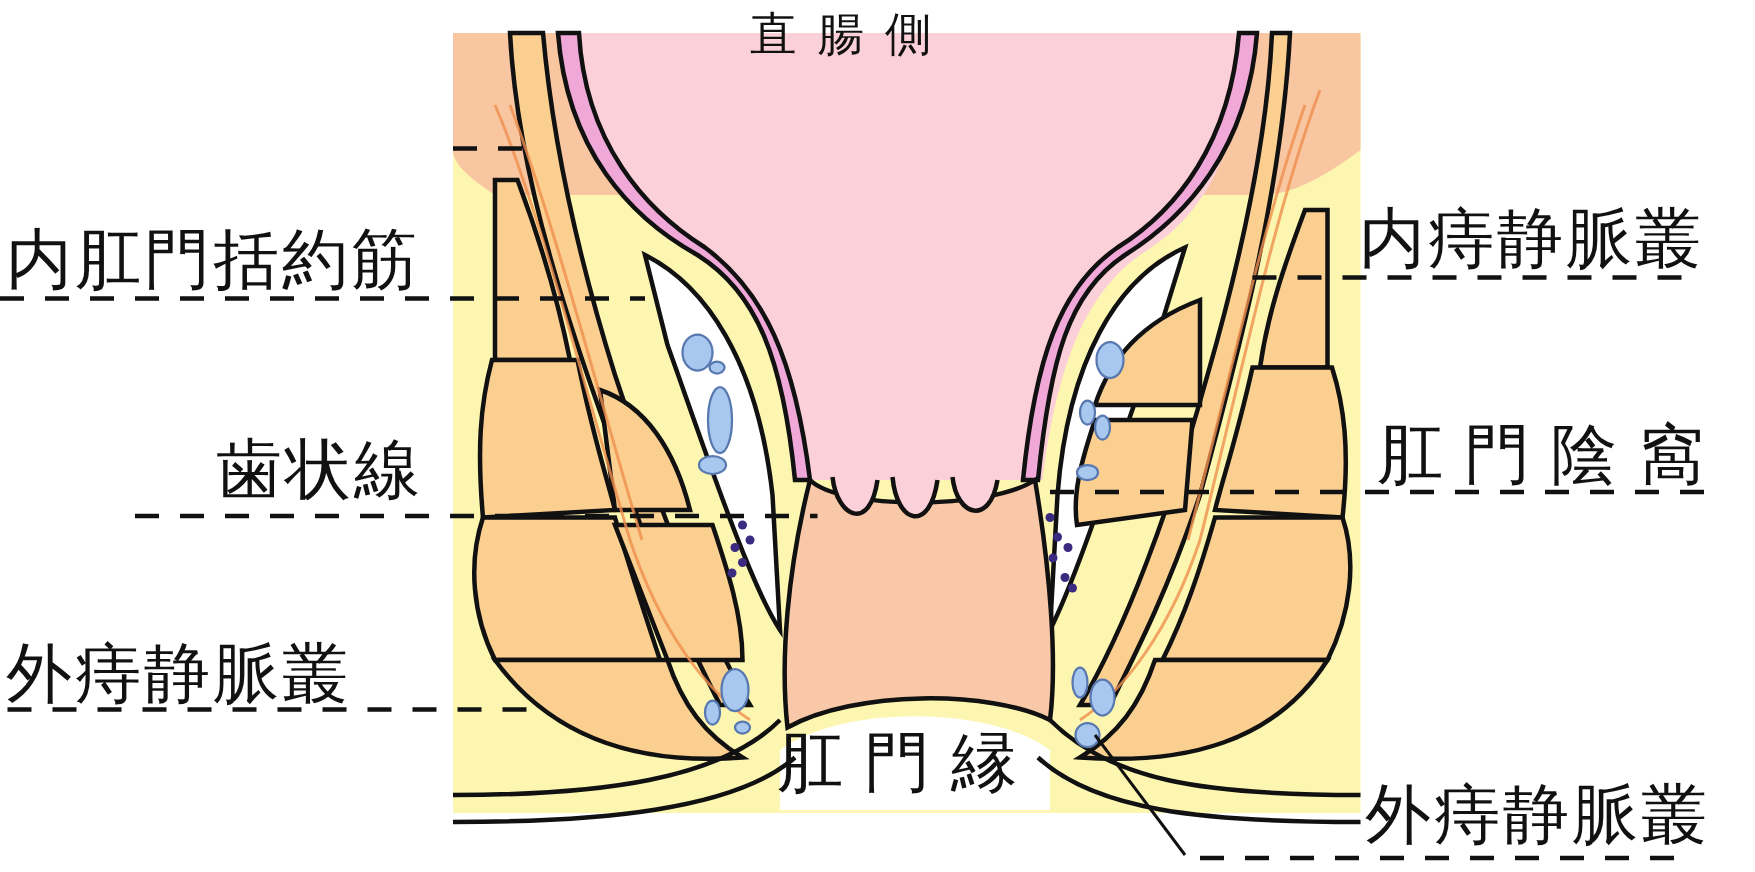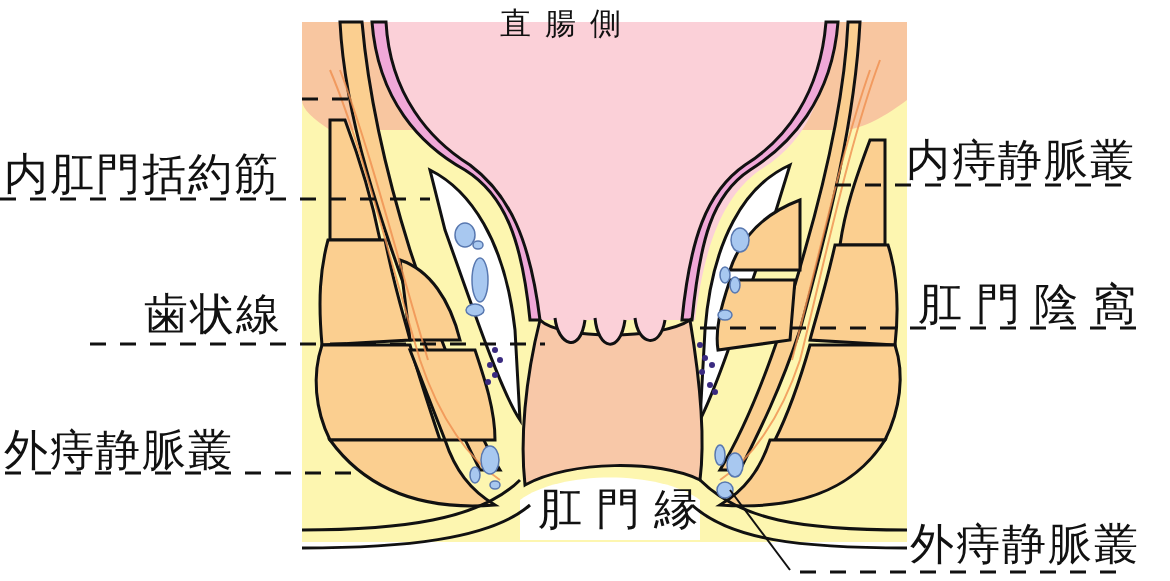--- a/index.html
+++ b/index.html
@@ -117,14 +117,14 @@
     <line x1="800" y1="572" x2="1120" y2="572"></line>
   </g>
 </svg>
 
 <div class="label title" style="left:500px; top:8px;">直腸側</div>
 <div class="label" style="left:4px; top:152px;">内肛門括約筋</div>
 <div class="label" style="left:128px; top:292px;margin-left:16px;">歯状線</div>
 <div class="label" style="left:4px; top:428px;">外痔静脈叢</div>
 <div class="label" style="left:906px; top:138px;">内痔静脈叢</div>
 <div class="label wide" style="left:918px; top:282px;">肛門陰窩</div>
-<div class="label wide" style="left:518px; top:487px;margin-left:20px;">肛門縁</div>
+<div class="label wide" style="left:518px; top:487px;">肛門縁</div>
 <div class="label" style="left:910px; top:522px;text-align:center;">外痔静脈叢</div>
 
 </body></html>

